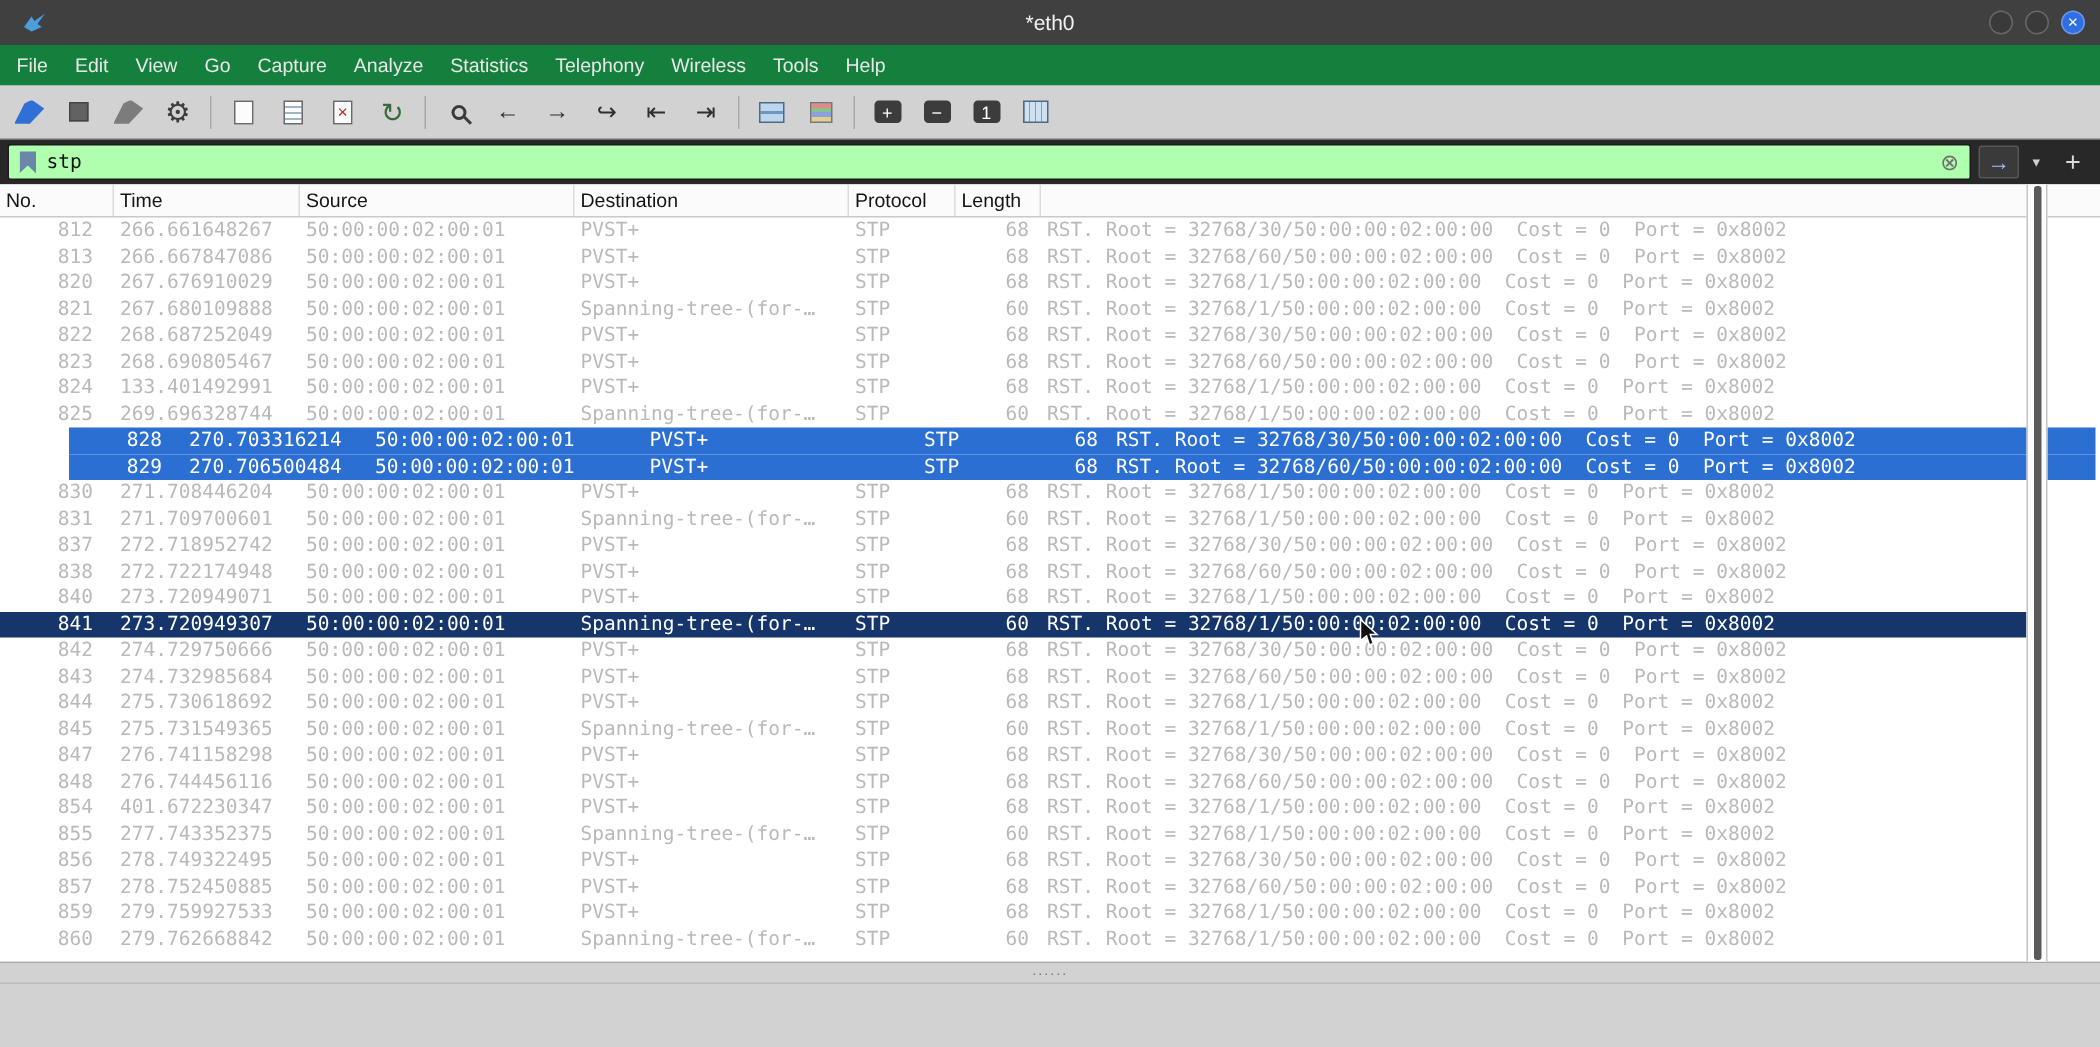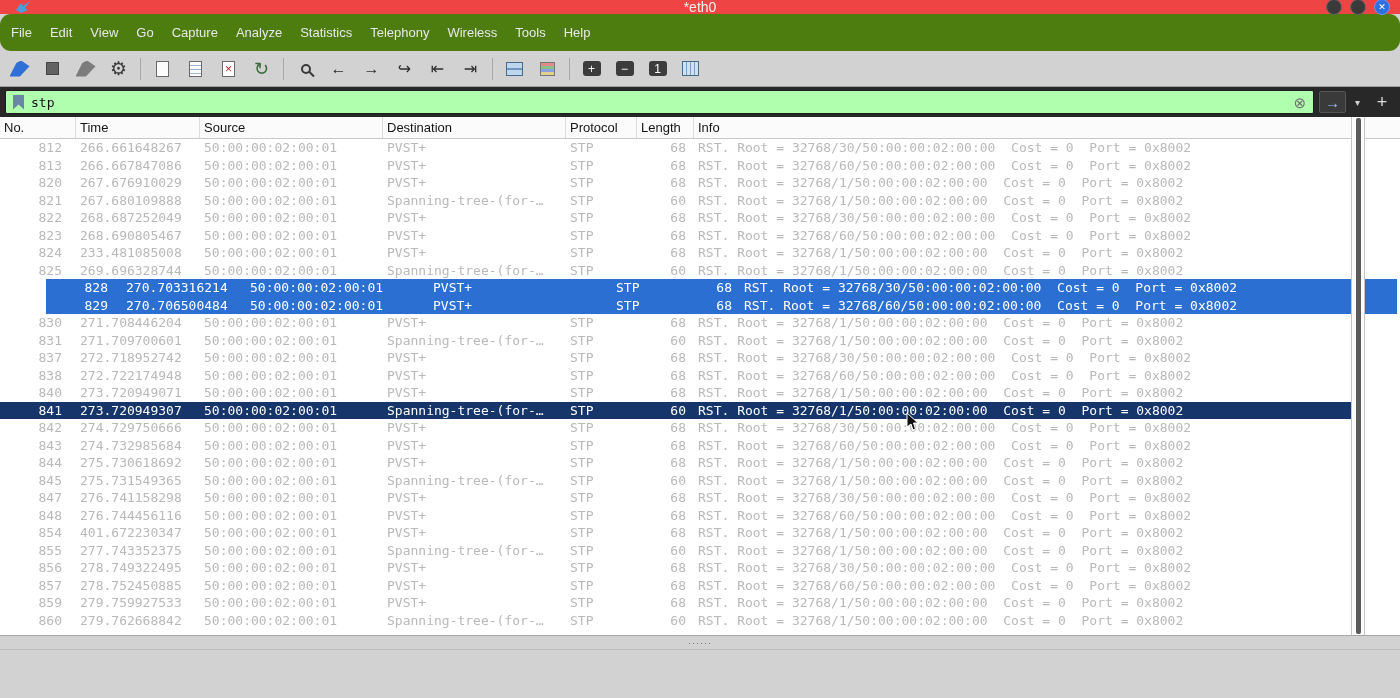--- a/index.html
+++ b/index.html
@@ -1,29 +1,29 @@
 <!DOCTYPE html>
 <html><head>
 <meta charset="utf-8">
 <style>
   * { margin:0; padding:0; box-sizing:border-box; }
   html,body { width:1400px; height:698px; overflow:hidden; }
   body { font-family:"Liberation Sans", sans-serif; background:#d2d2d2; position:relative; }
 
   
-  .titlebar { height:14px; background:#ef4444; display:flex; align-items:center; position:relative; }
+  .titlebar { height:30px; background:#404040; display:flex; align-items:center; position:relative; }
   .kali-logo { margin-left:14px; display:flex; align-items:center; z-index:2; }
   .win-title { position:absolute; left:0; right:0; text-align:center; color:#f2f2f2; font-size:14px; }
   .winbtns { margin-left:auto; display:flex; gap:8px; margin-right:10px; z-index:2; }
   .wbtn { width:16px; height:16px; border-radius:50%; background:#3a3a3a; border:1px solid #676767;
           display:flex; align-items:center; justify-content:center; font-size:9px; color:#ddd; }
   .wbtn.close { background:#2e6fe3; border-color:#6a97ec; color:#fff; }
 
   
-  .menubar { height:37px; background:#4d7c0f; display:flex; align-items:center; padding-left:2px;border-radius:11px; }
+  .menubar { height:27px; background:#15803d; display:flex; align-items:center; padding-left:2px; }
   .menu-item { color:#e8e8e8; font-size:13px; padding:4px 9px; cursor:default; }
 
   
   .toolbar { height:36px; background:#d2d2d2; border-bottom:1px solid #9f9f9f;
              display:flex; align-items:center; padding-left:4px; gap:2px; }
   .tbtn { width:31px; height:28px; display:flex; align-items:center; justify-content:center;
           color:#333; font-size:17px; }
   .tsep { width:1px; height:22px; background:#a8a8a8; margin:0 4px; }
   .ticon { display:flex; align-items:center; justify-content:center; }
   .shark-fin-icon { width:20px; height:16px; background:#2f6fd6;
@@ -207,21 +207,20 @@
 </div>
 
 <div class="packet-area">
   <div class="phead">
     <span class="cell c-no">No.</span>
     <span class="cell c-time">Time</span>
     <span class="cell c-source">Source</span>
     <span class="cell c-dest">Destination</span>
     <span class="cell c-proto">Protocol</span>
     <span class="cell c-len">Length</span>
-    <span class="cell c-info">Info</span>
   </div>
   <div class="pbody">
       <div class="prow normal">
         <span class="cell c-no">812</span>
         <span class="cell c-time">266.661648267</span>
         <span class="cell c-source">50:00:00:02:00:01</span>
         <span class="cell c-dest">PVST+</span>
         <span class="cell c-proto">STP</span>
         <span class="cell c-len">68</span>
         <span class="cell c-info">RST. Root = 32768/30/50:00:00:02:00:00  Cost = 0  Port = 0x8002</span>
@@ -266,21 +265,21 @@
         <span class="cell c-no">823</span>
         <span class="cell c-time">268.690805467</span>
         <span class="cell c-source">50:00:00:02:00:01</span>
         <span class="cell c-dest">PVST+</span>
         <span class="cell c-proto">STP</span>
         <span class="cell c-len">68</span>
         <span class="cell c-info">RST. Root = 32768/60/50:00:00:02:00:00  Cost = 0  Port = 0x8002</span>
       </div>
       <div class="prow normal">
         <span class="cell c-no">824</span>
-        <span class="cell c-time">233.481085008</span>
+        <span class="cell c-time">133.401492991</span>
         <span class="cell c-source">50:00:00:02:00:01</span>
         <span class="cell c-dest">PVST+</span>
         <span class="cell c-proto">STP</span>
         <span class="cell c-len">68</span>
         <span class="cell c-info">RST. Root = 32768/1/50:00:00:02:00:00  Cost = 0  Port = 0x8002</span>
       </div>
       <div class="prow normal">
         <span class="cell c-no">825</span>
         <span class="cell c-time">269.696328744</span>
         <span class="cell c-source">50:00:00:02:00:01</span>

